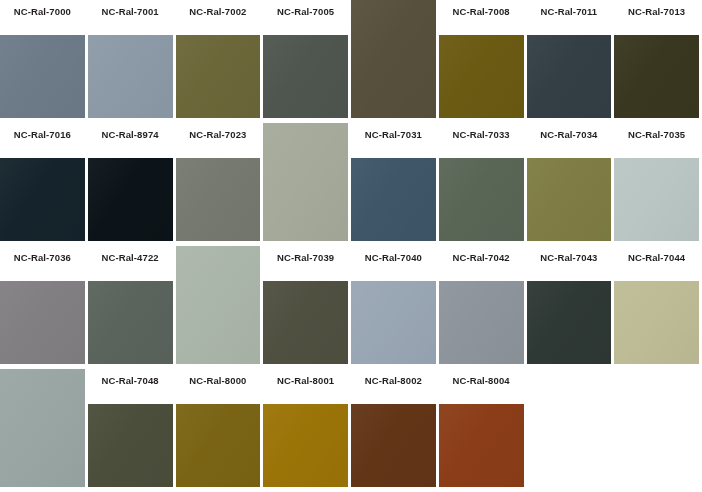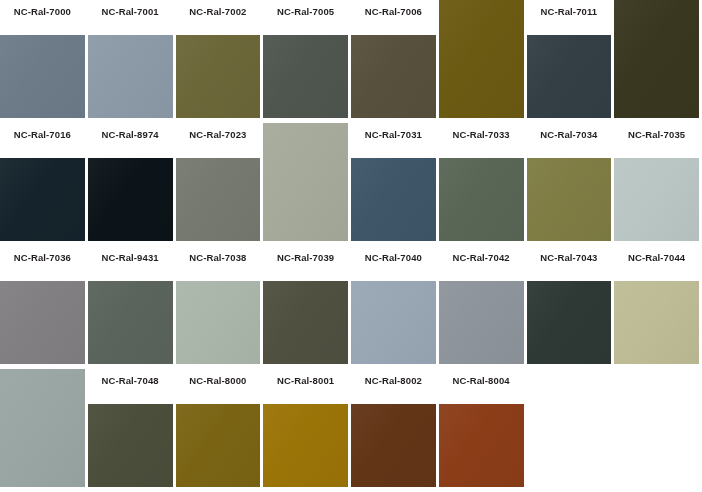--- a/index.html
+++ b/index.html
@@ -75,31 +75,32 @@
     </div>
     <div class="cell">
       <div class="label">NC-Ral-7002</div>
       <div class="swatch" style="background-color: rgb(107, 103, 57);"></div>
     </div>
     <div class="cell">
       <div class="label">NC-Ral-7005</div>
       <div class="swatch" style="background-color: rgb(79, 86, 79);"></div>
     </div>
     <div class="cell">
-      <div class="label">NC-Ral-7006</div>
       <div class="swatch" style="background-color: rgb(87, 80, 60);"></div>
     </div>
     <div class="cell">
+      <div class="label">NC-Ral-7008</div>
       <div class="swatch" style="background-color: rgb(107, 90, 18);"></div>
     </div>
     <div class="cell">
       <div class="label">NC-Ral-7011</div>
       <div class="swatch" style="background-color: rgb(51, 63, 69);"></div>
     </div>
     <div class="cell">
+      <div class="label">NC-Ral-7013</div>
       <div class="swatch" style="background-color: rgb(58, 55, 32);"></div>
     </div>
     <div class="cell">
       <div class="label">NC-Ral-7016</div>
       <div class="swatch" style="background-color: rgb(21, 36, 44);"></div>
     </div>
     <div class="cell">
       <div class="label">NC-Ral-8974</div>
       <div class="swatch" style="background-color: rgb(12, 20, 25);"></div>
     </div>
@@ -124,25 +125,24 @@
     </div>
     <div class="cell">
       <div class="label">NC-Ral-7035</div>
       <div class="swatch" style="background-color: rgb(186, 198, 196);"></div>
     </div>
     <div class="cell">
       <div class="label">NC-Ral-7036</div>
       <div class="swatch" style="background-color: rgb(130, 127, 131);"></div>
     </div>
     <div class="cell">
-      <div class="label">NC-Ral-9431</div>
+      <div class="label">NC-Ral-4722</div>
       <div class="swatch" style="background-color: rgb(90, 99, 92);"></div>
     </div>
     <div class="cell">
-      <div class="label">NC-Ral-7038</div>
       <div class="swatch" style="background-color: rgb(171, 182, 171);"></div>
     </div>
     <div class="cell">
       <div class="label">NC-Ral-7039</div>
       <div class="swatch" style="background-color: rgb(79, 80, 64);"></div>
     </div>
     <div class="cell">
       <div class="label">NC-Ral-7040</div>
       <div class="swatch" style="background-color: rgb(153, 166, 180);"></div>
     </div>

